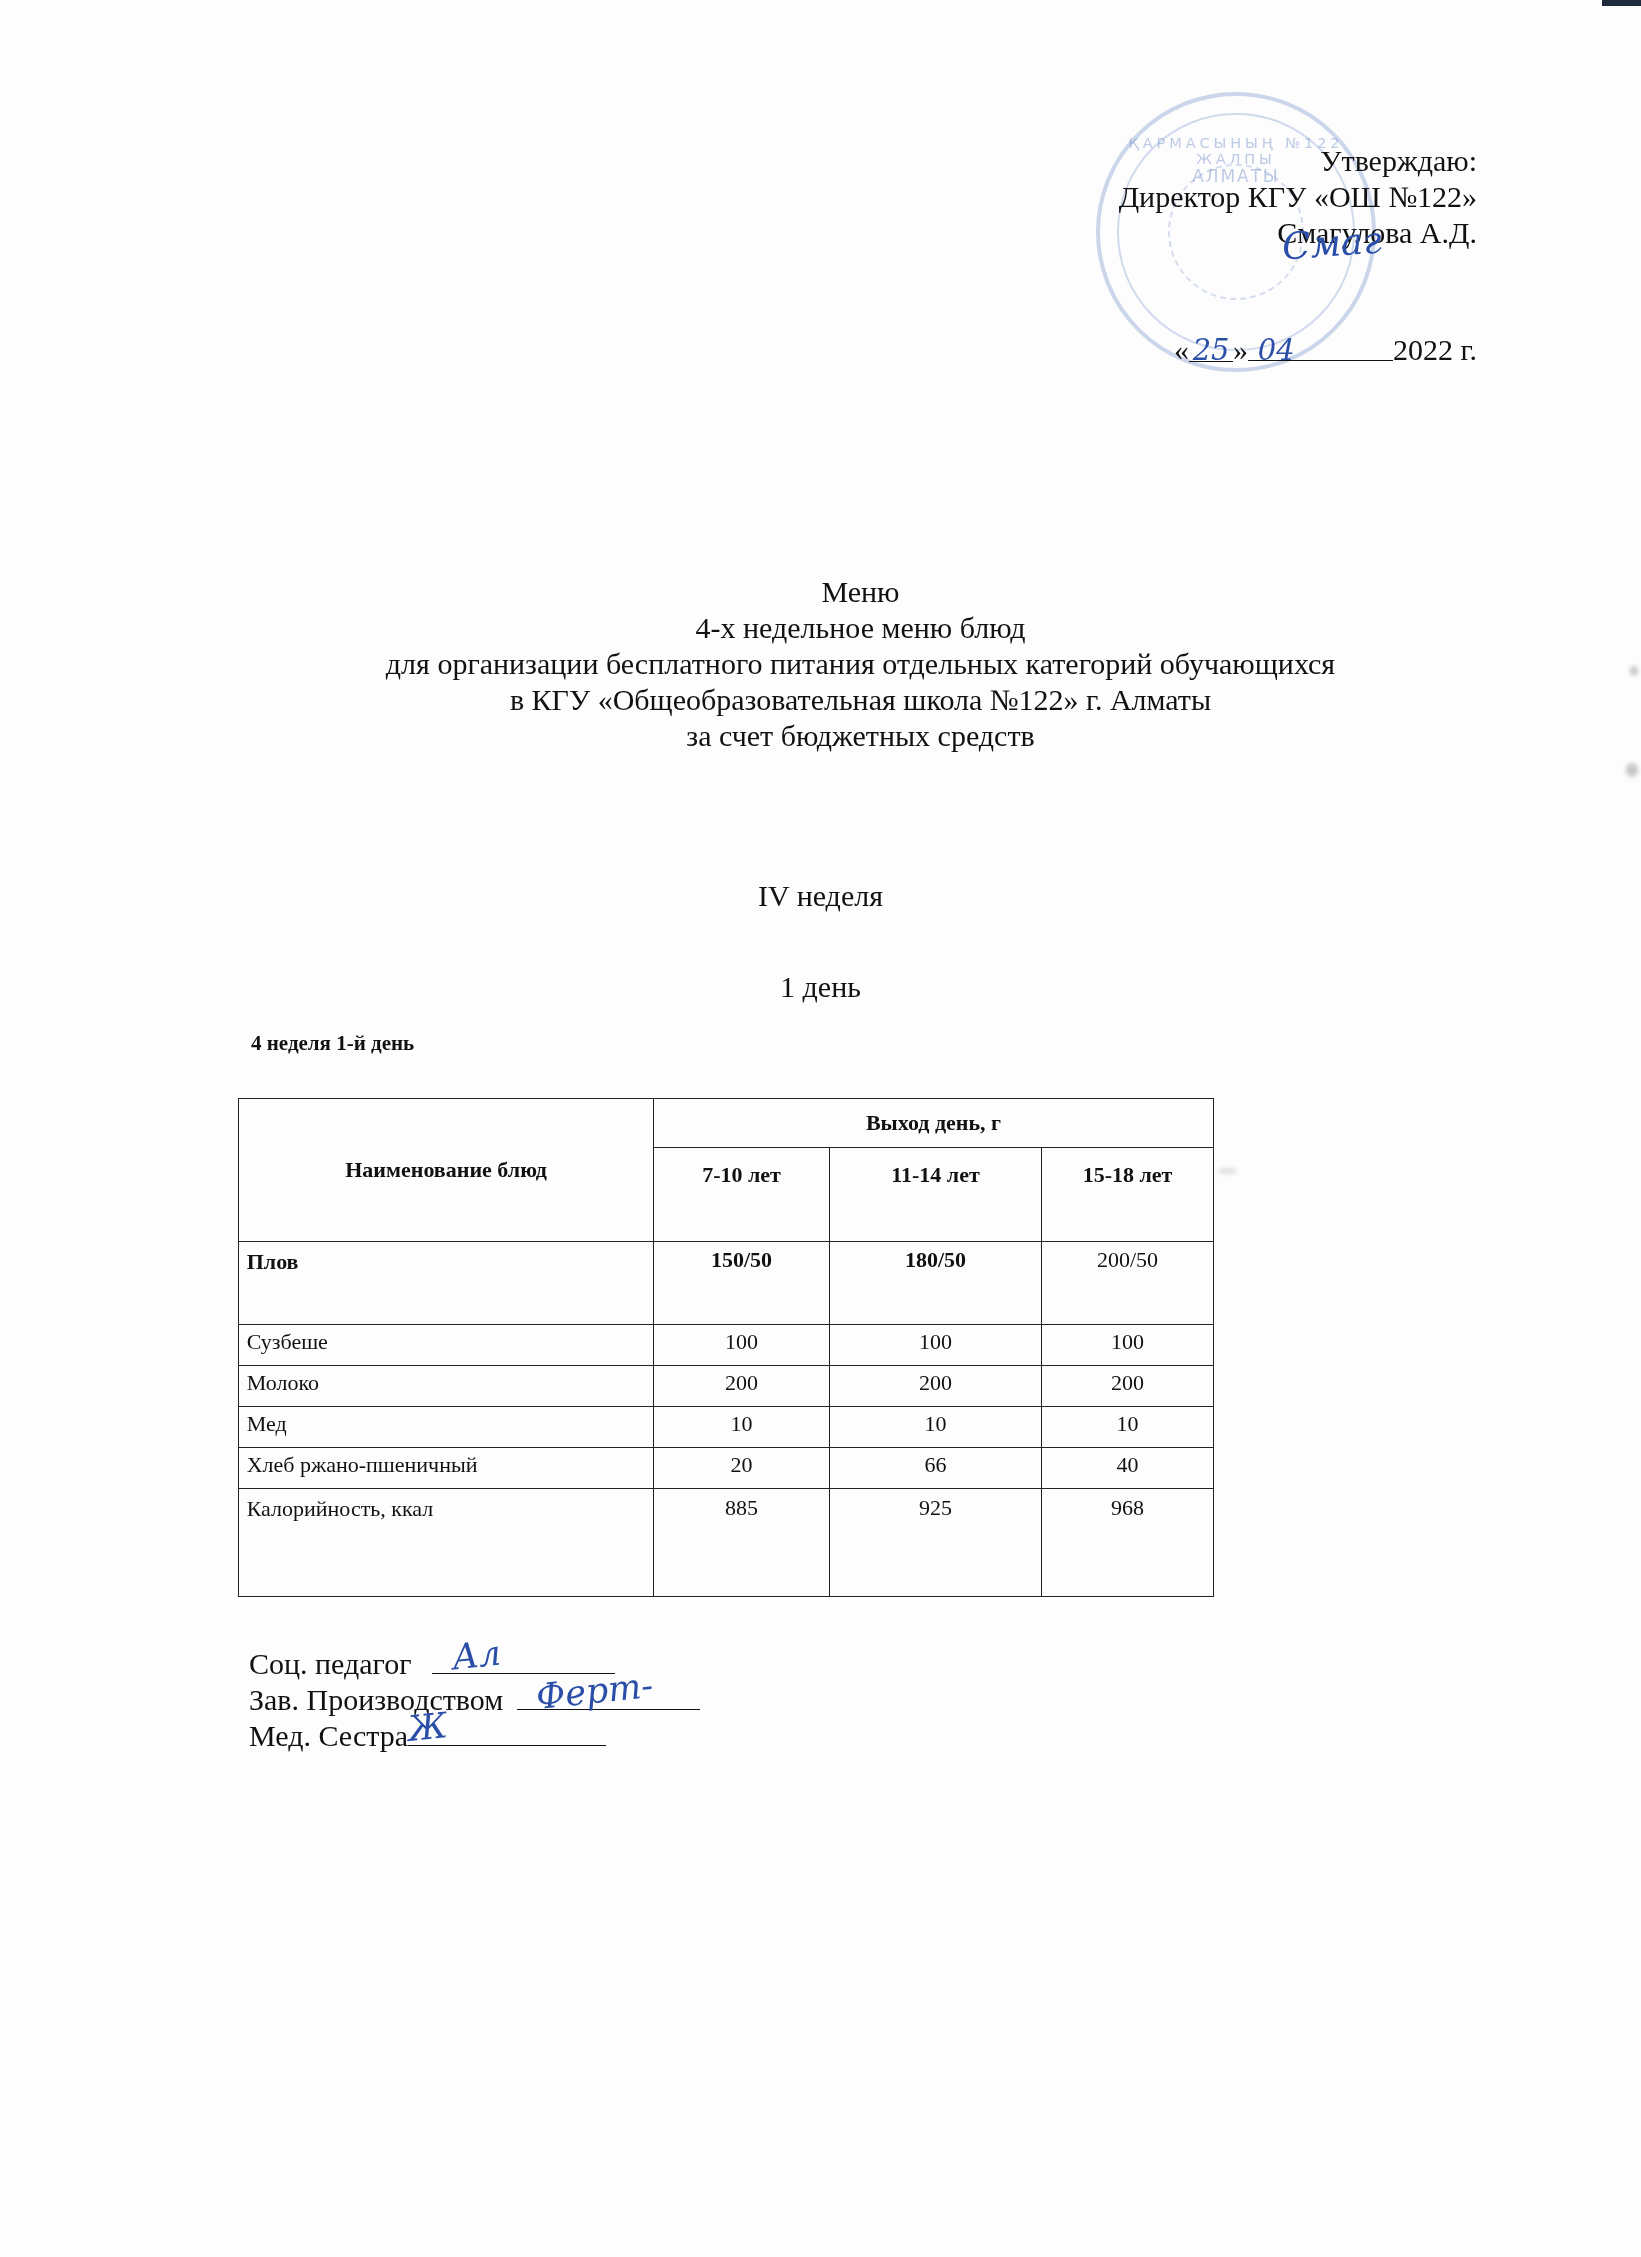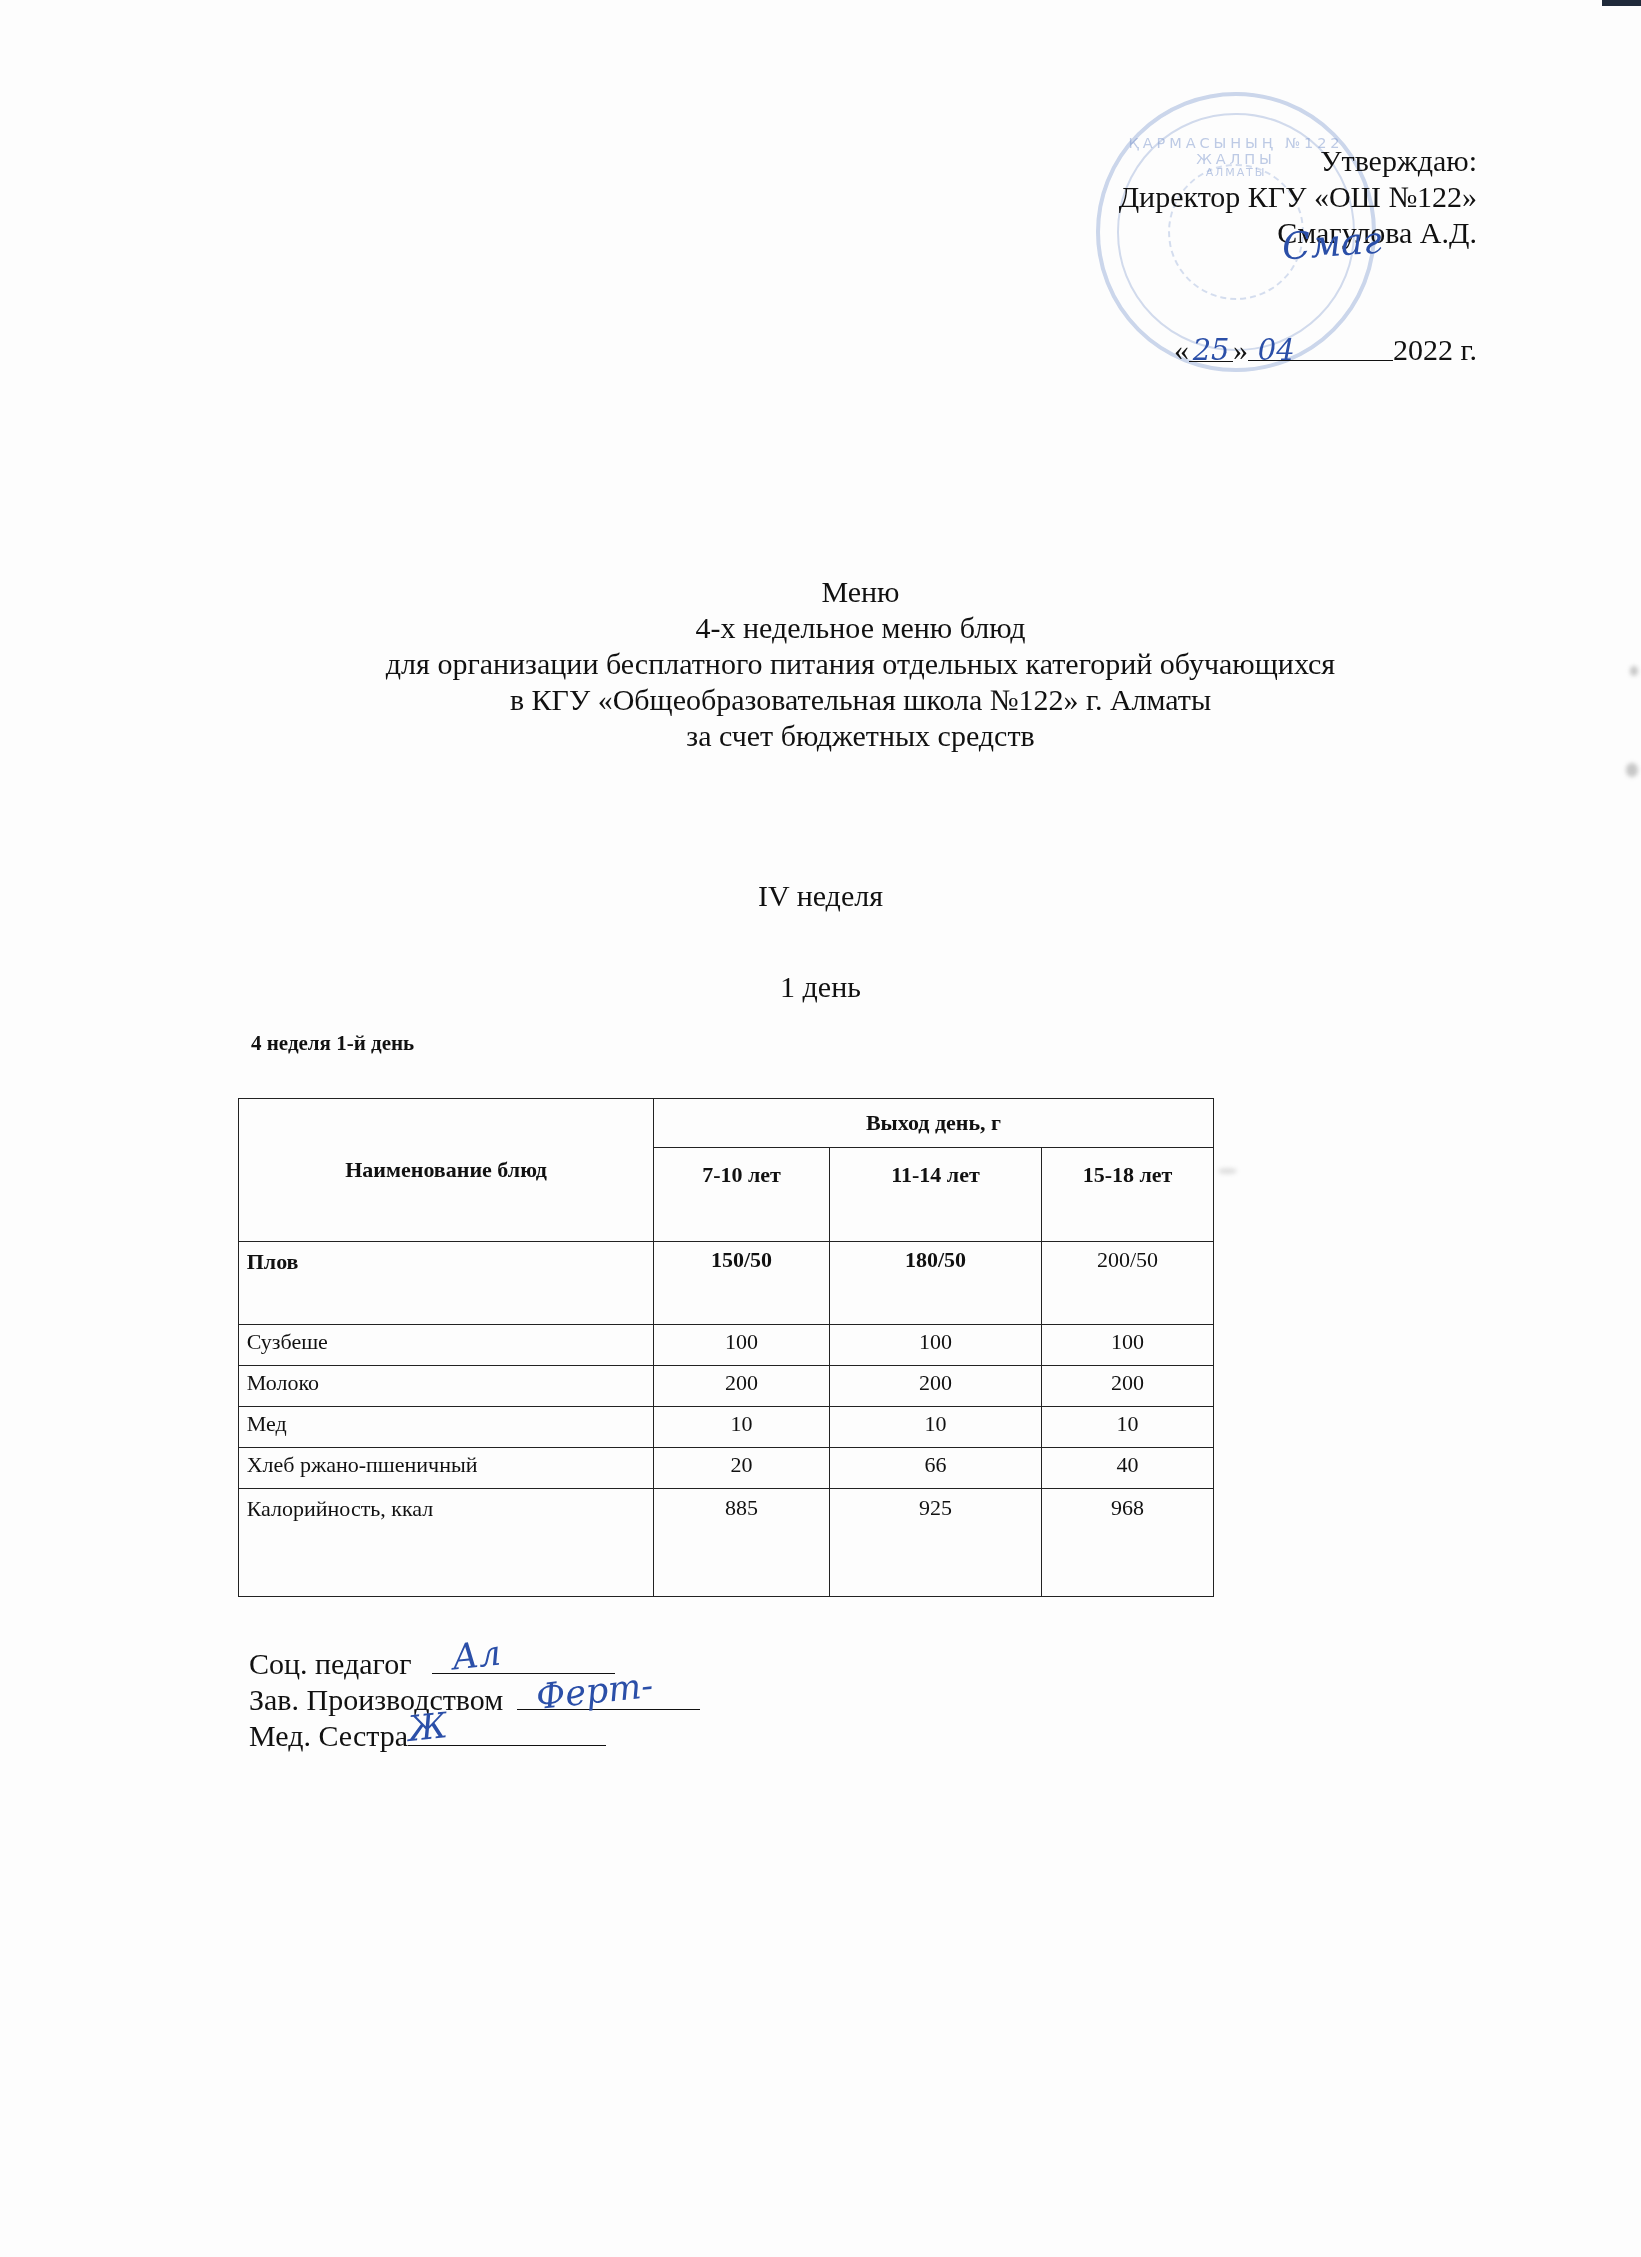--- a/index.html
+++ b/index.html
@@ -30,21 +30,21 @@
   }
   .stamp::after {
     content: ""; position: absolute; inset: 68px; border-radius: 50%;
     border: 2.9px dashed rgba(110,140,200,.28);
   }
   .stamp-text {
     position: absolute; width: 100%; top: 39px; text-align: center;
     font-family: "DejaVu Sans", sans-serif; font-size: 14.5px; letter-spacing: 3.9px;
     color: rgba(110,140,200,.45);
   }
-  .stamp-text.inner { top: 70px; font-size: 11px; letter-spacing: 1.9px; }
+  .stamp-text.inner { top: 70px; font-size: 17px; letter-spacing: 1.9px; }
 
   
   .approval {
     position: absolute; right: 164px; top: 143px;
     text-align: right; font-size: 30px; line-height: 36px;
   }
   .approval .line { white-space: nowrap; }
   .approval .date-line { margin-top: 37px; }
   .underline-fill {
     display: inline-block; border-bottom: 1.9px solid #111;

